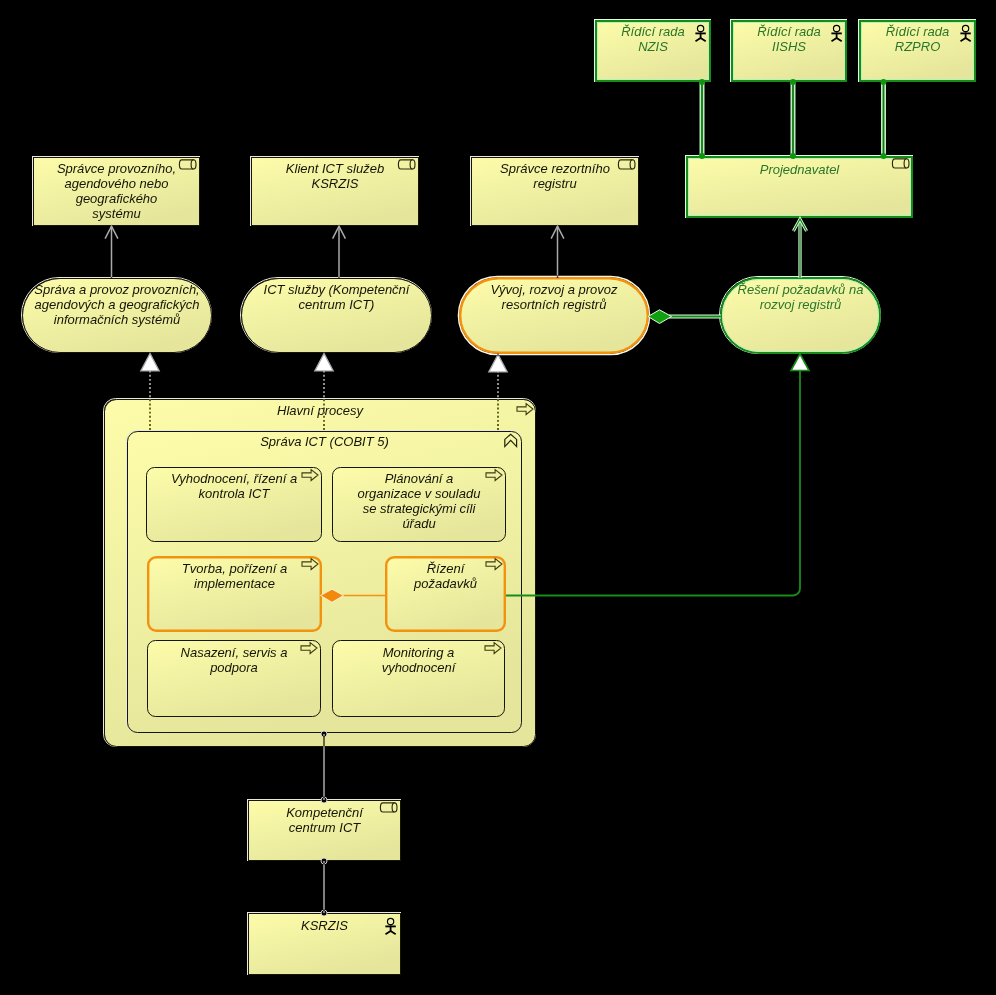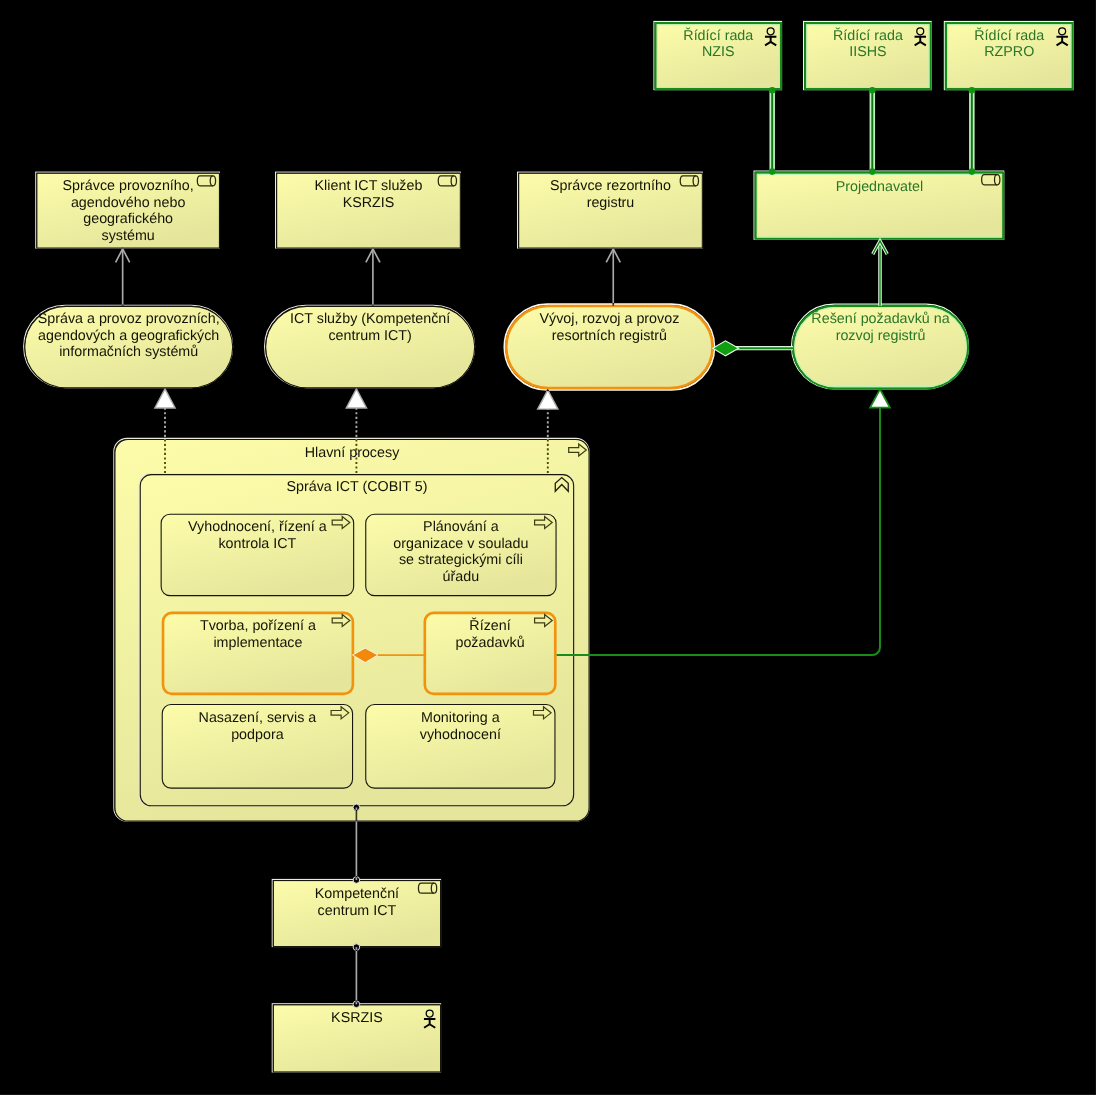--- a/index.html
+++ b/index.html
@@ -1,18 +1,18 @@
 <!DOCTYPE html>
 <html><head>
 <meta charset="utf-8">
 <title>ArchiMate view</title>
 <style>
   html,body{margin:0;padding:0;background:#000;}
   body{width:996px;height:995px;overflow:hidden;font-family:"Liberation Sans",sans-serif;}
-  #canvas{position:relative;width:996px;height:995px;background:#000;}
+  #canvas{position:relative;width:996px;height:995px;background:#000;font-style:italic;}
   svg#root{position:absolute;left:0;top:0;display:block;}
   svg#root text{font-family:"Liberation Sans",sans-serif;font-size:13px;}
   g.diff{mix-blend-mode:difference;}
 </style>
 </head>
 <body>
 
 <div id="canvas">
 <svg id="root" width="996" height="995" viewBox="0 0 996 995" xmlns="http://www.w3.org/2000/svg">
   <defs>

